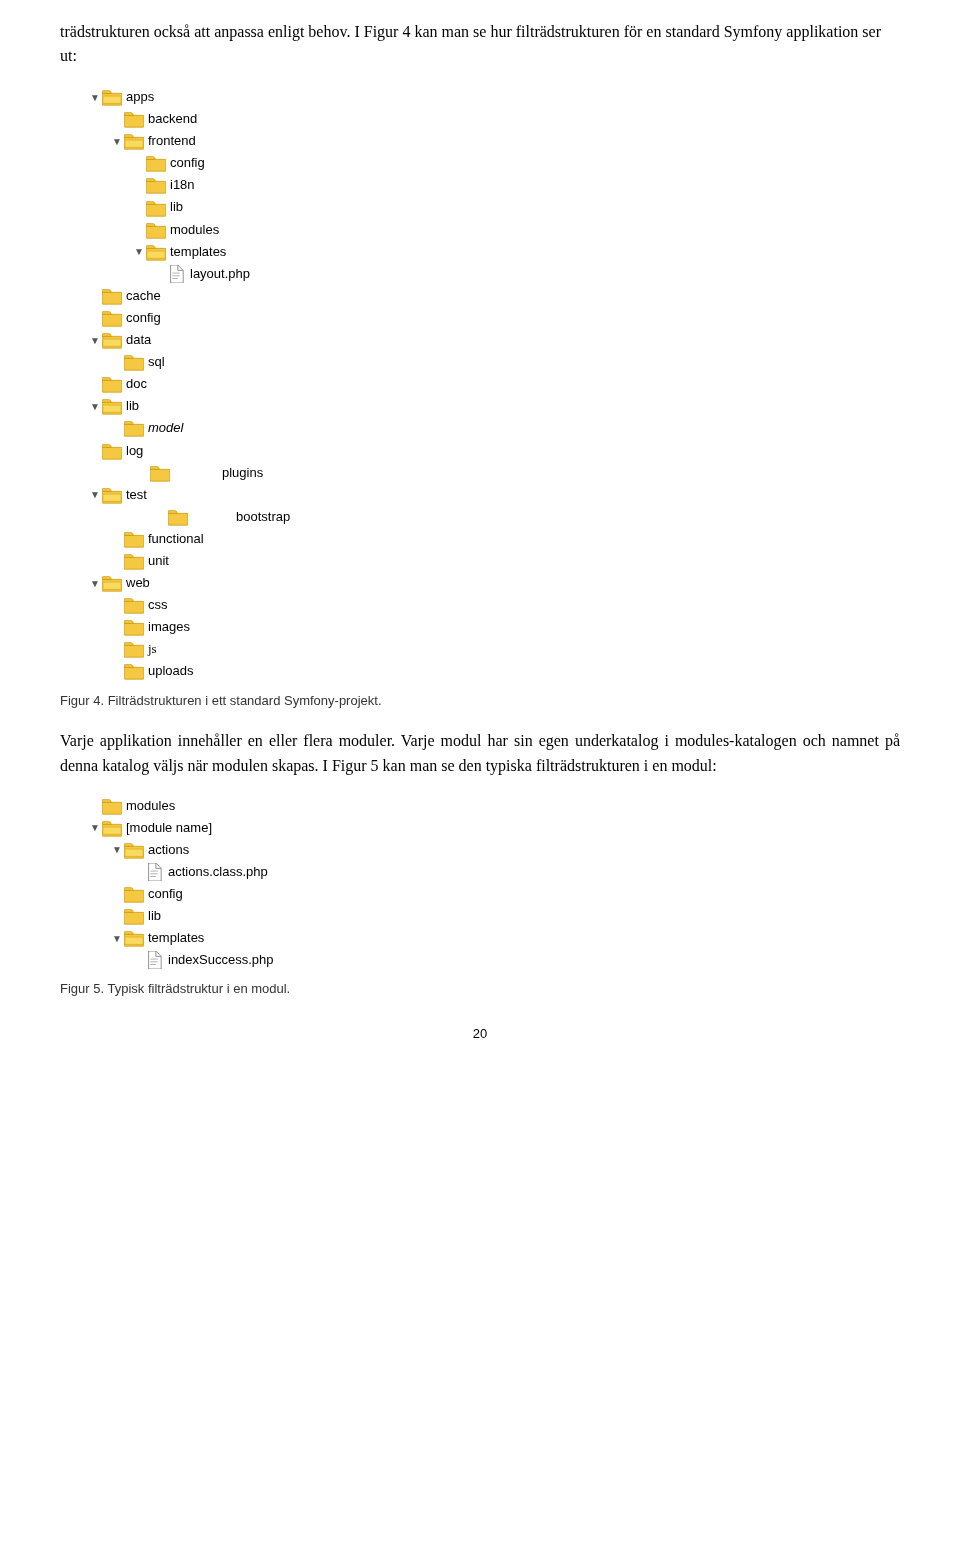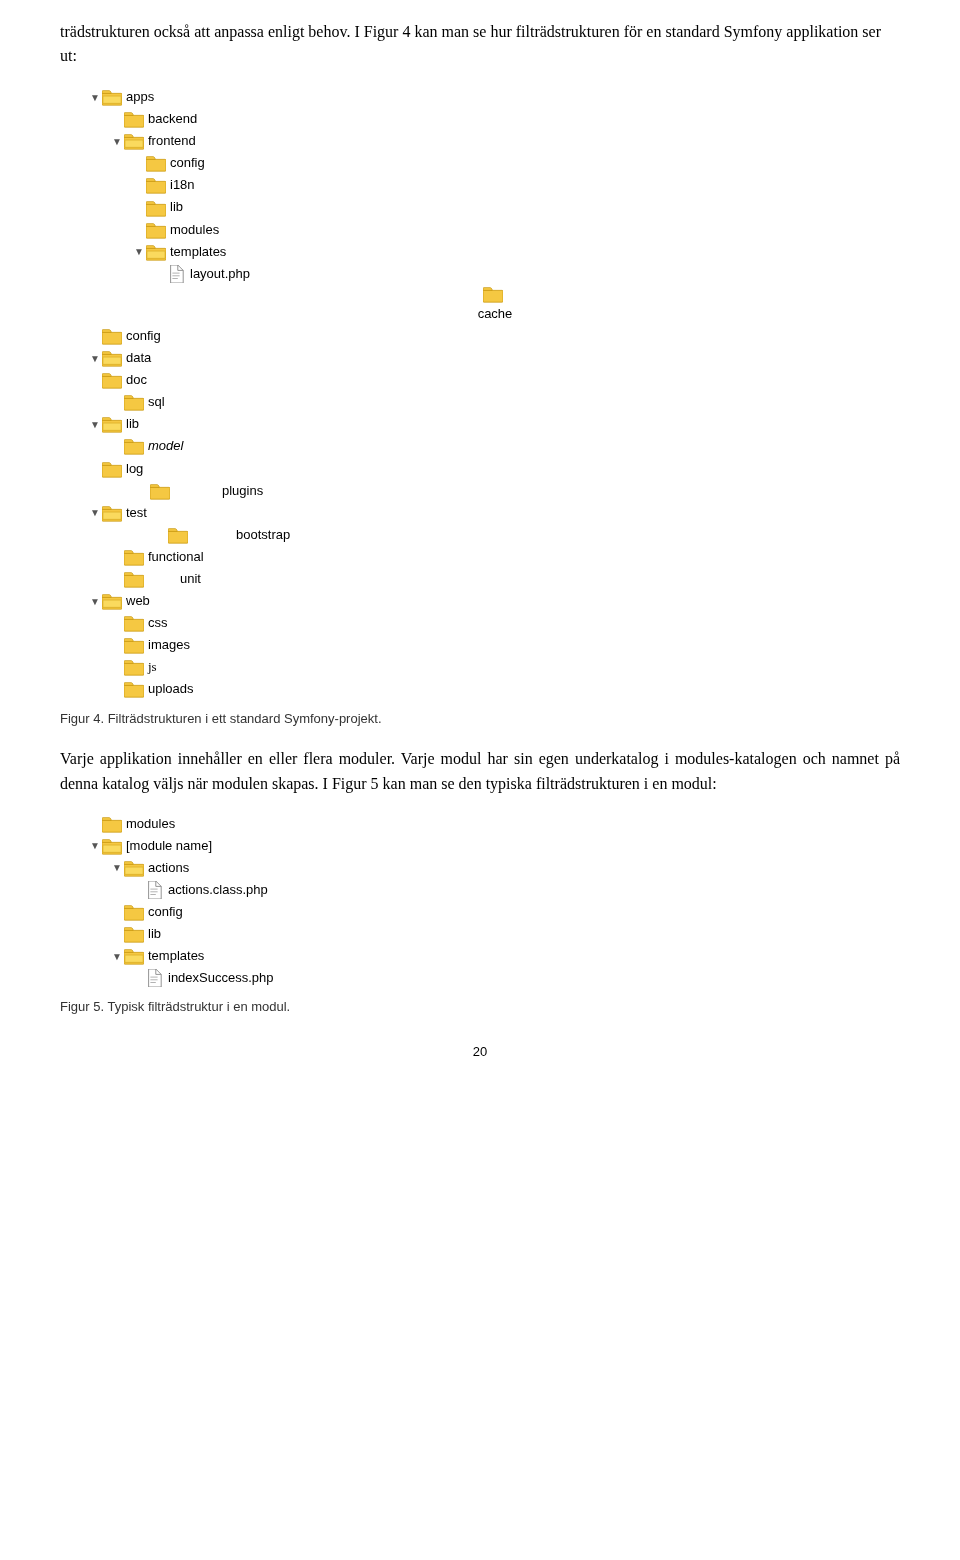--- a/index.html
+++ b/index.html
@@ -152,21 +152,21 @@
       <span style="display:inline-block;width:12px;"></span>
       <svg class="file-svg" viewBox="0 0 16 20" xmlns="http://www.w3.org/2000/svg">
     <path d="M2 0 L10 0 L16 6 L16 20 L2 20 Z" fill="#fff" stroke="#888" stroke-width="1"></path>
     <path d="M10 0 L10 6 L16 6" fill="none" stroke="#888" stroke-width="1"></path>
     <line x1="4" y1="9" x2="12" y2="9" stroke="#aaa" stroke-width="1"></line>
     <line x1="4" y1="12" x2="12" y2="12" stroke="#aaa" stroke-width="1"></line>
     <line x1="4" y1="15" x2="10" y2="15" stroke="#aaa" stroke-width="1"></line>
   </svg>
       <span style="font-family:Arial,sans-serif;font-size:13px;">layout.php</span>
     </div>
-    <div class="tree-item" style="margin-left: 0px; flex-direction: column;">
+    <div class="tree-item" style="margin-left: 0px;">
       <span style="display:inline-block;width:12px;"></span>
       <svg class="folder-svg" viewBox="0 0 22 18" xmlns="http://www.w3.org/2000/svg">
       <rect x="0" y="5" width="22" height="13" rx="1" fill="#F5C842" stroke="#C8960C" stroke-width="0.8"></rect>
       <path d="M0 5 L0 3 Q0 2 1 2 L8 2 Q9 2 10 4 L10 5 Z" fill="#F5C842" stroke="#C8960C" stroke-width="0.8"></path>
     </svg>
       <span style="font-family:Arial,sans-serif;font-size:13px;">cache</span>
     </div>
     <div class="tree-item" style="margin-left: 0px;">
       <span style="display:inline-block;width:12px;"></span>
       <svg class="folder-svg" viewBox="0 0 22 18" xmlns="http://www.w3.org/2000/svg">
@@ -177,36 +177,36 @@
     </div>
     <div class="tree-item" style="margin-left: 0px;">
       <span class="triangle-down">▼</span>
       <svg class="folder-svg" viewBox="0 0 22 18" xmlns="http://www.w3.org/2000/svg">
       <rect x="0" y="5" width="22" height="13" rx="1" fill="#F5C842" stroke="#C8960C" stroke-width="0.8"></rect>
       <path d="M0 5 L0 3 Q0 2 1 2 L8 2 Q9 2 10 4 L10 5 Z" fill="#F5C842" stroke="#C8960C" stroke-width="0.8"></path>
       <rect x="1" y="8" width="20" height="8" rx="0.5" fill="#FADA5E" stroke="#C8960C" stroke-width="0.5"></rect>
     </svg>
       <span style="font-family:Arial,sans-serif;font-size:13px;">data</span>
     </div>
+    <div class="tree-item" style="margin-left: 22px;">
+      <span style="display:inline-block;width:12px;"></span>
+      <svg class="folder-svg" viewBox="0 0 22 18" xmlns="http://www.w3.org/2000/svg">
+      <rect x="0" y="5" width="22" height="13" rx="1" fill="#F5C842" stroke="#C8960C" stroke-width="0.8"></rect>
+      <path d="M0 5 L0 3 Q0 2 1 2 L8 2 Q9 2 10 4 L10 5 Z" fill="#F5C842" stroke="#C8960C" stroke-width="0.8"></path>
+    </svg>
+      <span style="font-family:Arial,sans-serif;font-size:13px;">sql</span>
+    </div>
     <div class="tree-item" style="margin-left: 0px;">
       <span style="display:inline-block;width:12px;"></span>
       <svg class="folder-svg" viewBox="0 0 22 18" xmlns="http://www.w3.org/2000/svg">
       <rect x="0" y="5" width="22" height="13" rx="1" fill="#F5C842" stroke="#C8960C" stroke-width="0.8"></rect>
       <path d="M0 5 L0 3 Q0 2 1 2 L8 2 Q9 2 10 4 L10 5 Z" fill="#F5C842" stroke="#C8960C" stroke-width="0.8"></path>
     </svg>
       <span style="font-family:Arial,sans-serif;font-size:13px;">doc</span>
     </div>
-    <div class="tree-item" style="margin-left: 22px;">
-      <span style="display:inline-block;width:12px;"></span>
-      <svg class="folder-svg" viewBox="0 0 22 18" xmlns="http://www.w3.org/2000/svg">
-      <rect x="0" y="5" width="22" height="13" rx="1" fill="#F5C842" stroke="#C8960C" stroke-width="0.8"></rect>
-      <path d="M0 5 L0 3 Q0 2 1 2 L8 2 Q9 2 10 4 L10 5 Z" fill="#F5C842" stroke="#C8960C" stroke-width="0.8"></path>
-    </svg>
-      <span style="font-family:Arial,sans-serif;font-size:13px;">sql</span>
-    </div>
     <div class="tree-item" style="margin-left: 0px;">
       <span class="triangle-down">▼</span>
       <svg class="folder-svg" viewBox="0 0 22 18" xmlns="http://www.w3.org/2000/svg">
       <rect x="0" y="5" width="22" height="13" rx="1" fill="#F5C842" stroke="#C8960C" stroke-width="0.8"></rect>
       <path d="M0 5 L0 3 Q0 2 1 2 L8 2 Q9 2 10 4 L10 5 Z" fill="#F5C842" stroke="#C8960C" stroke-width="0.8"></path>
       <rect x="1" y="8" width="20" height="8" rx="0.5" fill="#FADA5E" stroke="#C8960C" stroke-width="0.5"></rect>
     </svg>
       <span style="font-family:Arial,sans-serif;font-size:13px;">lib</span>
     </div>
     <div class="tree-item" style="margin-left: 22px; font-style: italic;">
@@ -257,21 +257,21 @@
       <path d="M0 5 L0 3 Q0 2 1 2 L8 2 Q9 2 10 4 L10 5 Z" fill="#F5C842" stroke="#C8960C" stroke-width="0.8"></path>
     </svg>
       <span style="font-family:Arial,sans-serif;font-size:13px;">functional</span>
     </div>
     <div class="tree-item" style="margin-left: 22px;">
       <span style="display:inline-block;width:12px;"></span>
       <svg class="folder-svg" viewBox="0 0 22 18" xmlns="http://www.w3.org/2000/svg">
       <rect x="0" y="5" width="22" height="13" rx="1" fill="#F5C842" stroke="#C8960C" stroke-width="0.8"></rect>
       <path d="M0 5 L0 3 Q0 2 1 2 L8 2 Q9 2 10 4 L10 5 Z" fill="#F5C842" stroke="#C8960C" stroke-width="0.8"></path>
     </svg>
-      <span style="font-family:Arial,sans-serif;font-size:13px;margin-left:32px;">unit</span>
+      <span style="font-family:Arial,sans-serif;font-size:13px;">unit</span>
     </div>
     <div class="tree-item" style="margin-left: 0px;">
       <span class="triangle-down">▼</span>
       <svg class="folder-svg" viewBox="0 0 22 18" xmlns="http://www.w3.org/2000/svg">
       <rect x="0" y="5" width="22" height="13" rx="1" fill="#F5C842" stroke="#C8960C" stroke-width="0.8"></rect>
       <path d="M0 5 L0 3 Q0 2 1 2 L8 2 Q9 2 10 4 L10 5 Z" fill="#F5C842" stroke="#C8960C" stroke-width="0.8"></path>
       <rect x="1" y="8" width="20" height="8" rx="0.5" fill="#FADA5E" stroke="#C8960C" stroke-width="0.5"></rect>
     </svg>
       <span style="font-family:Arial,sans-serif;font-size:13px;">web</span>
     </div>

